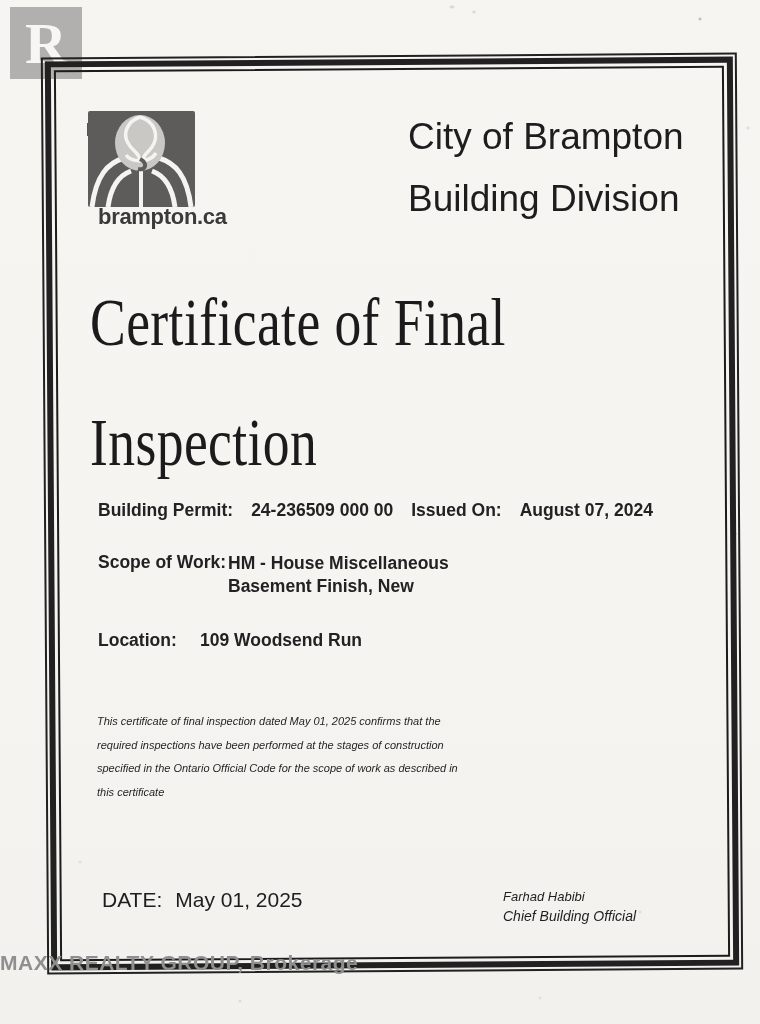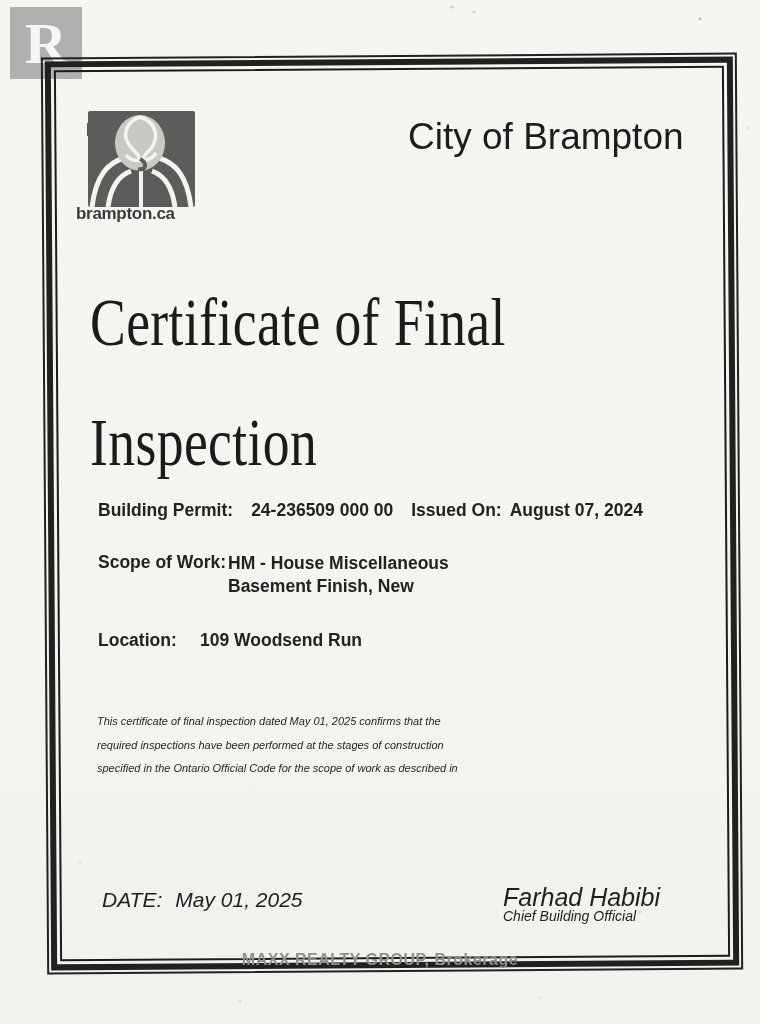--- a/index.html
+++ b/index.html
@@ -47,22 +47,22 @@
   .frame::before { content:""; position:absolute; inset:2px; border:6px solid #212121; }
   .frame::after  { content:""; position:absolute; inset:11px; border:2px solid #1c1c1c; }
 
   
   .flower-city {
     position:absolute; left:86px; top:79px; z-index:4;
     font-size:18px; font-weight:700; color:#2d2d2d;margin-top:41px;
   }
   .flower-logo { position:absolute; left:88px; top:111px; z-index:4; }
   .brampton-ca {
-    position:absolute; left:76px; top:204px; z-index:4;
-    font-size:17px; font-weight:700; color:#3a3a3a; letter-spacing:-0.3px;
+    position:absolute; left:98px; top:204px; z-index:4;
+    font-size:22px; font-weight:700; color:#3a3a3a; letter-spacing:-0.3px;
   }
   .org {
     position:absolute; left:408px; top:106px; width:300px; z-index:4;
     text-align:left; font-size:37px; line-height:62px; color:#1d1d1d;
     white-space:nowrap;
   }
 
   
   .title-line {
     position:absolute; left:90px; z-index:4; margin:0;
@@ -74,48 +74,48 @@
   .title2 { top:404px; }
 
   
   .field-row {
     position:absolute; left:98px; z-index:4;
     font-size:17.5px; font-weight:700; color:#222; white-space:nowrap;
   }
   .permit-row { top:500px; }
   .permit-row .v1 { margin-left:18px; }
   .permit-row .l2 { margin-left:18px; }
-  .permit-row .v2 { margin-left:8px; }
+  .permit-row .v2 { margin-left:18px; }
   .scope-row { top:552px; display:flex; }
   .scope-lbl { width:130px; }
   .scope-val div { line-height:23px; }
   .loc-row { top:630px; }
   .loc-lbl { display:inline-block; width:102px; }
 
   
   .statement {
     position:absolute; left:97px; top:710px; z-index:4;
     font-style:italic; font-size:11px; line-height:23.5px; color:#1f1f1f;
     white-space:nowrap;
   }
 
   
   .date-row {
     position:absolute; left:102px; top:888px; z-index:4;
-    font-style:italic; font-size:21px; color:#1e1e1e; white-space:nowrap;
+    font-size:21px; color:#1e1e1e; white-space:nowrap;
   }
   .date-row .date-val { margin-left:13px; }
   .signature { position:absolute; left:503px; top:886px; z-index:4; font-style:italic; color:#1e1e1e; }
-  .sig-name  { font-size:25px; line-height:22px; }
+  .sig-name  { font-size:13px; line-height:22px; }
   .sig-title { font-size:14px; line-height:16px; }
 
   
   .maxx {
     position:absolute; left:0; top:951px; width:100%; z-index:6;
-    text-align:center; font-size:16px; font-weight:700; color:#8f8f8f;
+    font-size:21px; font-weight:700; color:#8f8f8f;
     letter-spacing:0.5px;
   }
 </style>
 </head>
 <body>
 
 <div class="page">
 
   <div class="r-box">
     <span>R</span>
@@ -136,20 +136,21 @@
     <path d="M52,6 C40,10 34,22 40,32 C44,40 52,42 52,50" stroke="#f5f4f1" stroke-width="3.5" fill="none"></path>
     <path d="M52,6 C66,10 72,24 64,36 C60,42 54,44 56,50" stroke="#f5f4f1" stroke-width="3.5" fill="none"></path>
     <path d="M38,44 C44,52 62,52 68,42" stroke="#f5f4f1" stroke-width="3.5" fill="none"></path>
     <path d="M52,48 C60,52 58,60 50,58" stroke="#5d5c5a" stroke-width="4" fill="none"></path>
   </svg>
 
   <div class="brampton-ca">brampton.ca</div>
 
   <div class="org">
     <div>City of Brampton</div>
+    <div>Building Division</div>
   </div>
 
   <div class="title-line title1">Certificate of Final</div>
   <div class="title-line title2">Inspection</div>
 
   <div class="field-row permit-row">
     <span>Building Permit:</span><span class="v1">24-236509 000 00</span><span class="l2">Issued On:</span><span class="v2">August 07, 2024</span>
   </div>
 
   <div class="field-row scope-row">
@@ -161,20 +162,21 @@
   </div>
 
   <div class="field-row loc-row">
     <span class="loc-lbl">Location:</span><span>109 Woodsend Run</span>
   </div>
 
   <div class="statement">
     <div>This certificate of final inspection dated May 01, 2025 confirms that the</div>
     <div>required inspections have been performed at the stages of construction</div>
     <div>specified in the Ontario Official Code for the scope of work as described in</div>
+    <div>this certificate</div>
   </div>
 
   <div class="date-row">
     <span>DATE:</span><span class="date-val">May 01, 2025</span>
   </div>
 
   <div class="signature">
     <div class="sig-name">Farhad Habibi</div>
     <div class="sig-title">Chief Building Official</div>
   </div>

